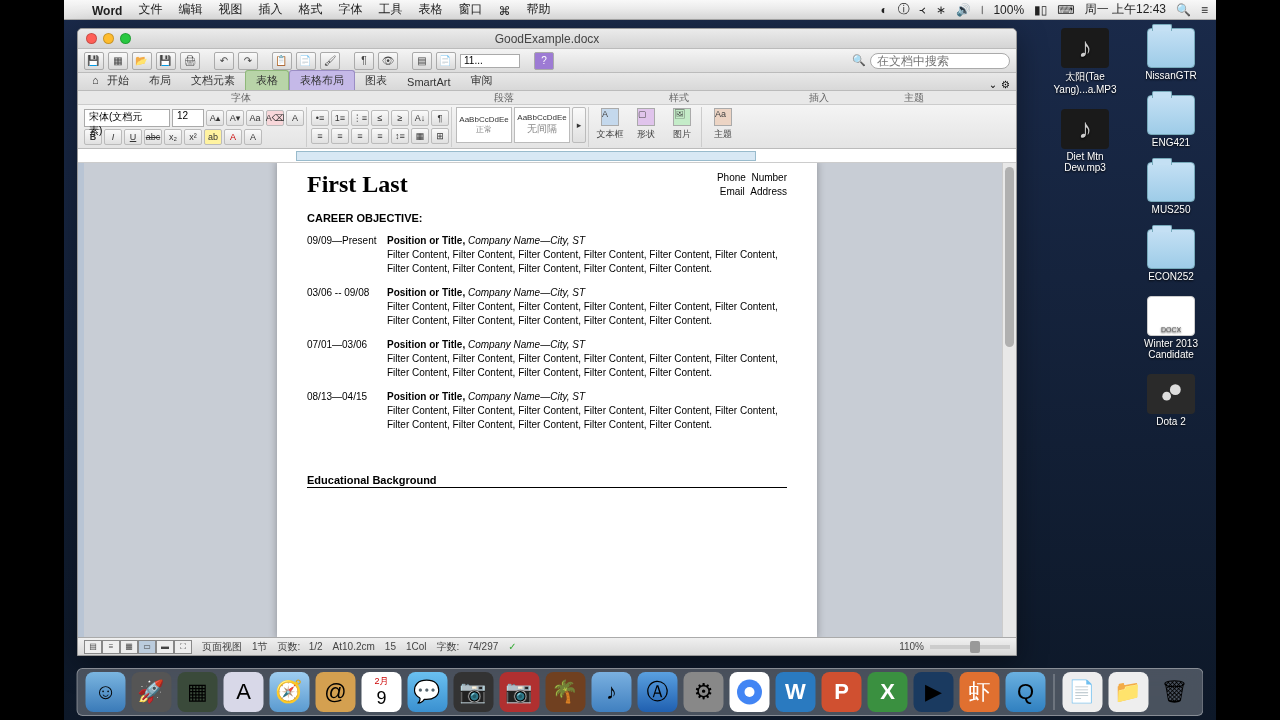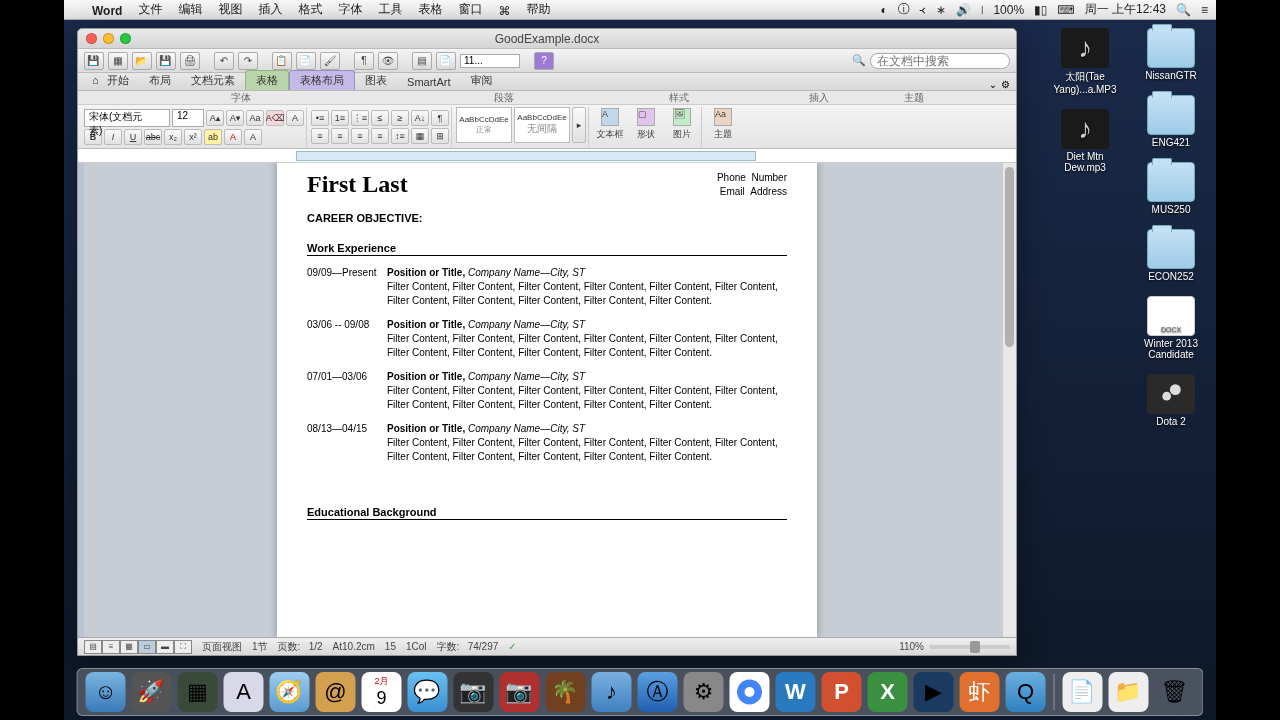--- a/index.html
+++ b/index.html
@@ -255,21 +255,20 @@
     <div class="doc-area">
       <div class="page-gray-l"></div>
       <div class="page-gray-r"></div>
       <div class="page">
         <div class="resume-name">First Last</div>
         <div class="resume-contact">
           <div><span>Phone</span>&nbsp;&nbsp;<span>Number</span></div>
           <div><span>Email</span>&nbsp;&nbsp;<span>Address</span></div>
         </div>
         <div class="resume-sec">CAREER OBJECTIVE:</div>
-        <div class="resume-hdr">Work Experience</div>
         <div id="jobs">
             <div class="job">
               <div class="job-date">09/09—Present</div>
               <div class="job-body"><span class="job-title">Position or Title,</span><span class="job-co"> Company Name—City, ST</span><div>Filter Content, Filter Content, Filter Content, Filter Content, Filter Content, Filter Content, Filter Content, Filter Content, Filter Content, Filter Content, Filter Content.</div></div>
             </div>
             <div class="job">
               <div class="job-date">03/06 -- 09/08</div>
               <div class="job-body"><span class="job-title">Position or Title,</span><span class="job-co"> Company Name—City, ST</span><div>Filter Content, Filter Content, Filter Content, Filter Content, Filter Content, Filter Content, Filter Content, Filter Content, Filter Content, Filter Content, Filter Content.</div></div>
             </div>
             <div class="job">

